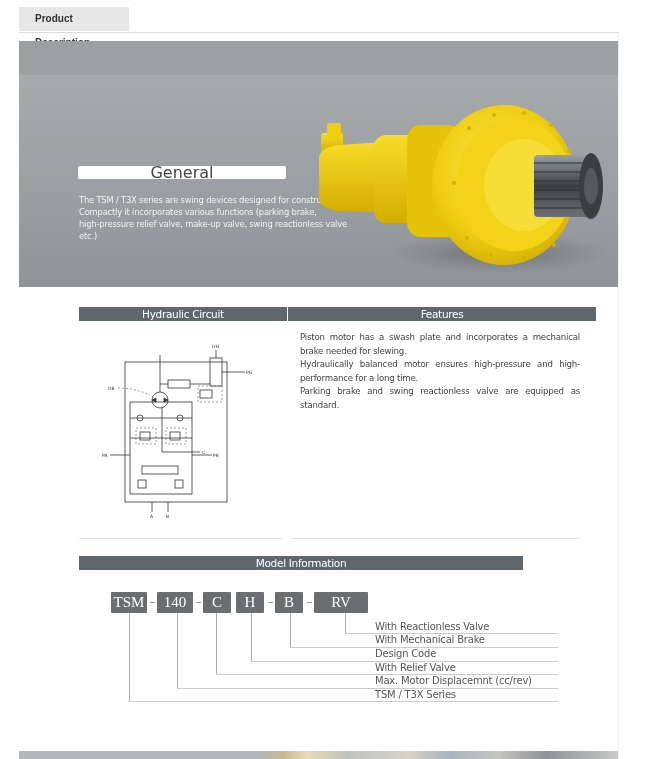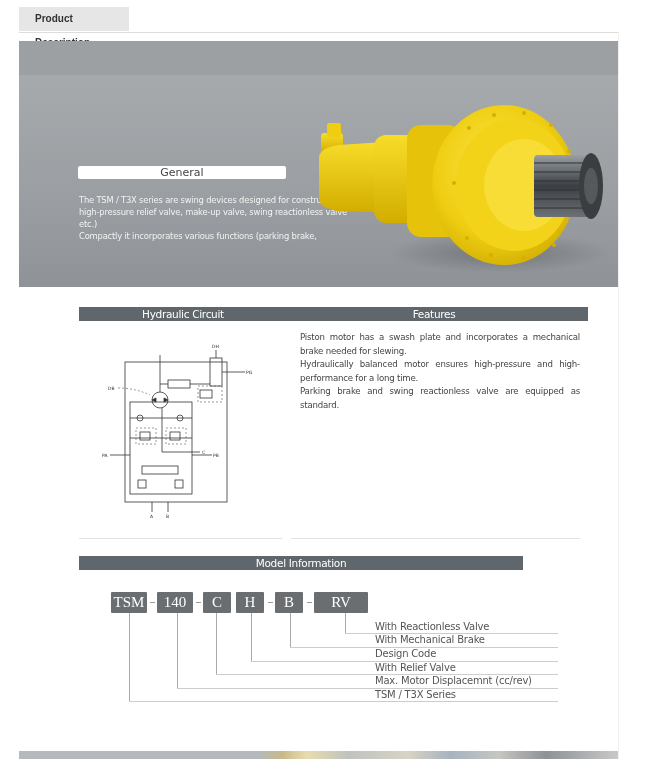--- a/index.html
+++ b/index.html
@@ -14,21 +14,21 @@
 
   .hero { position: absolute; left: 19px; top: 41px; width: 599px; height: 246px; background: #9ca0a3; overflow: hidden; }
   .hero-bar { position: absolute; left: 0; top: 0; width: 599px; height: 34px; background: #5f676c;
     display: flex; align-items: center; justify-content: center; color: #fff; }
   .hero-bar .small { font-family: "DejaVu Sans", sans-serif; font-size: 13px; font-weight: normal; margin-right: 6px; letter-spacing: -0.2px; }
   .hero-bar .big { font-family: "DejaVu Sans", sans-serif; font-size: 19px; font-weight: normal; letter-spacing: -0.3px; }
   .hero-bg { position: absolute; left: 0; top: 34px; width: 599px; height: 212px;
     background: linear-gradient(180deg, #a6aaad 0%, #9a9ea2 60%, #8f9397 100%); }
 
   .general-pill { position: absolute; left: 59px; top: 125px; width: 208px; height: 13px; background: #ffffff; border-radius: 2px;
-    font-family: "DejaVu Sans", sans-serif; font-size: 11px; color: #444; text-align: center; line-height: 13px; }
+    font-family: "DejaVu Sans", sans-serif; font-size: 16px; color: #444; text-align: center; line-height: 13px; }
   .general-text { position: absolute; left: 60px; top: 153px; width: 280px; font-family: "DejaVu Sans", sans-serif;
     font-size: 8.4px; color: #f2f2f2; line-height: 12px; letter-spacing: -0.2px; }
 
   .motor { position: absolute; left: 300px; top: 62px; width: 290px; height: 175px; }
 
   .section-bar { position: absolute; height: 14px; background: #5f676c; border-radius: 0; color: #fff;
     font-family: "DejaVu Sans", sans-serif; font-size: 10.5px; text-align: center; line-height: 14px; letter-spacing: -0.3px; }
 
   .features-text { position: absolute; left: 300px; top: 331px; width: 280px; font-family: "DejaVu Sans", sans-serif;
     font-size: 8.6px; color: #444; line-height: 13.5px; text-align: justify; letter-spacing: -0.2px; }
@@ -55,22 +55,22 @@
 <div class="tab-header">Product Description</div>
 <div class="tab-rule"></div>
 <div class="right-rule"></div>
 
 <div class="hero">
   <div class="hero-bg"></div>
 
   <div class="general-pill">General</div>
   <div class="general-text">
     <div>The TSM / T3X series are swing devices designed for construction</div>
+    <div>Compactly it incorporates various functions (parking brake,</div>
     <div>high-pressure relief valve, make-up valve, swing reactionless valve etc.)</div>
-    <div>Compactly it incorporates various functions (parking brake,</div>
   </div>
 
   <svg class="motor" viewBox="0 0 290 175">
     <defs>
       <radialGradient id="yg" cx="0.45" cy="0.4" r="0.7">
         <stop offset="0" stop-color="#fbe54a"></stop>
         <stop offset="0.6" stop-color="#efce12"></stop>
         <stop offset="1" stop-color="#c9a500"></stop>
       </radialGradient>
       <linearGradient id="yb" x1="0" y1="0" x2="0" y2="1">
@@ -121,21 +121,21 @@
       <line x1="215" y1="87" x2="275" y2="87"></line>
       <line x1="215" y1="96" x2="275" y2="96"></line>
       <line x1="215" y1="105" x2="275" y2="105"></line>
     </g>
     <ellipse cx="272" cy="83" rx="12" ry="33" fill="#3a3e41"></ellipse>
     <ellipse cx="272" cy="83" rx="7" ry="18" fill="#55595c"></ellipse>
   </svg>
 </div>
 
 <div class="section-bar" style="left:79px; top:307px; width:208px;">Hydraulic Circuit</div>
-<div class="section-bar" style="left:280px; top:307px; width:308px;">Features</div>
+<div class="section-bar" style="left:288px; top:307px; width:308px;">Features</div>
 
 <svg class="circuit" viewBox="0 0 160 180">
   <g fill="none" stroke="#333" stroke-width="0.8">
     <rect x="25" y="22" width="102" height="140"></rect>
     <line x1="60" y1="15" x2="60" y2="22"></line>
     <line x1="60" y1="22" x2="60" y2="52"></line>
     <rect x="110" y="18" width="12" height="28"></rect>
     <line x1="116" y1="10" x2="116" y2="18"></line>
     <line x1="122" y1="32" x2="145" y2="32"></line>
     <rect x="68" y="40" width="22" height="8"></rect>

